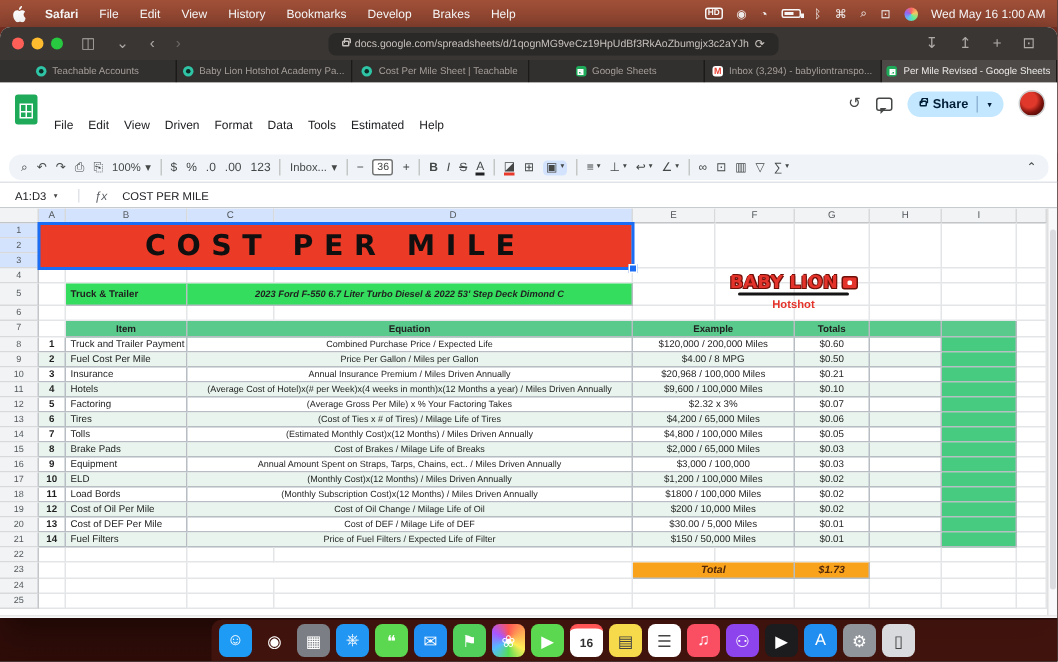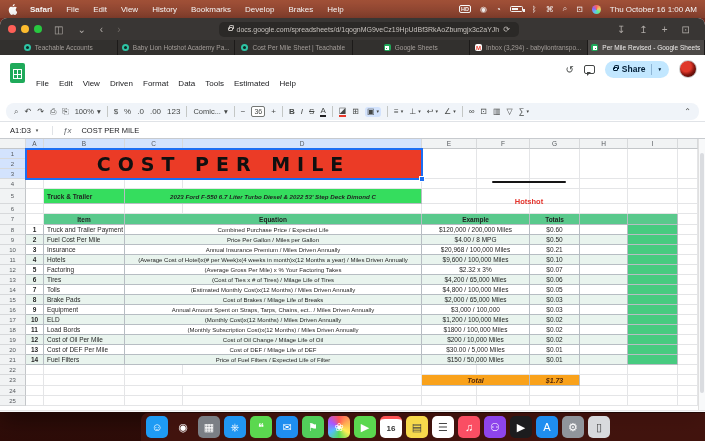--- a/index.html
+++ b/index.html
@@ -126,21 +126,21 @@
   .c.eq{font-size:6px;}
   .sel-overlay{position:absolute;left:25px;top:9px;width:398px;height:32px;border:2px solid #1b6ef3;pointer-events:none;}
   .fill-handle{position:absolute;left:419px;top:37px;width:6px;height:6px;background:#1b6ef3;border:1px solid #fff;}
   .logo{position:absolute;left:482px;top:42px;width:94px;text-align:center;pointer-events:none;}
   .logo-line1{font-size:12px;font-weight:900;color:#e4332b;letter-spacing:0px;white-space:nowrap;
     text-shadow:0.7px 0.7px 0 #6e0f08, -0.7px 0.7px 0 #6e0f08, 0.7px -0.7px 0 #6e0f08;display:flex;align-items:center;justify-content:center;gap:2px;
     font-family:"DejaVu Sans",sans-serif;}
   .logo-box{display:inline-block;width:11px;height:9px;background:#e4332b;border:1px solid #6e0f08;border-radius:2px;position:relative;}
   .logo-box::after{content:"";position:absolute;inset:2px 3px;background:#fff;border-radius:1px;}
   .logo-underline{height:2px;background:#151515;margin:0 10px;border-radius:2px;}
-  .logo-line2{font-size:7.5px;font-weight:bold;color:#e4332b;margin-top:14px;}
+  .logo-line2{font-size:7.5px;font-weight:bold;color:#e4332b;margin-top:1px;}
 
   
   .vscroll{position:absolute;right:0;top:121px;width:7px;height:271px;background:#f8f9fa;border-left:1px solid #e0e0e0;}
   .vthumb{position:absolute;left:1px;right:1px;top:14px;height:240px;background:#dadce0;border-radius:3px;}
   .hscroll{position:absolute;left:0;top:392px;width:705px;height:7px;background:#f8f9fa;border-top:1px solid #e8e8e8;}
 
   
   .dock{position:absolute;left:141px;right:0;bottom:0;height:28px;background:rgba(74,22,16,.72);
     border-radius:7px 0 0 0;display:flex;align-items:center;padding:0 5px;gap:4px;}
   .dk{width:22px;height:22px;border-radius:5px;display:flex;align-items:center;justify-content:center;
@@ -164,21 +164,21 @@
           <span class="st-badge">HD</span>
           <span class="st-icon">◉</span>
           <span class="st-icon">◔</span>
           <span class="st-batt"></span>
           <span class="st-icon">ᛒ</span>
           <span class="st-icon">⌘</span>
           <span class="st-icon">⌕</span>
           <span class="st-icon">⊡</span>
           <span class="st-tint"></span>
         </span>
-      <span class="mb-clock">Thu October 16  1:00 AM</span>
+      <span class="mb-clock">Wed May 16  1:00 AM</span>
     </span>
   </div>
 
   <div class="window">
 
     <div class="br-toolbar">
       <span class="tl r"></span>
       <span class="tl y"></span>
       <span class="tl g"></span>
       <span id="br-left" style="display:flex;align-items:center;">
@@ -284,21 +284,21 @@
           <span class="g">.0</span>
         </span>
         <span class="gi">
           <span class="g">.00</span>
         </span>
         <span class="gi">
           <span class="g">123</span>
         </span>
         <span class="gdiv"></span>
         <span class="gdd">
-          <span>Comic...</span>
+          <span>Inbox...</span>
           <span class="dd">▾</span>
         </span>
         <span class="gdiv"></span>
         <span class="gi">
           <span class="g">−</span>
         </span>
         <span class="fsize">36</span>
         <span class="gi">
           <span class="g">+</span>
         </span>
@@ -652,20 +652,24 @@
           <div class="c" style="width: 55px; height: 100%;"></div>
           <div class="c" style="width: 53px; height: 100%;"></div>
           <div class="c" style="width: 50px; height: 100%;"></div>
           <div class="c" style="width: 48px; height: 100%;"></div>
           <div class="c" style="width: 50px; height: 100%;"></div>
           <div class="c" style="width: 20px; height: 100%;"></div>
         </div>
         <div class="sel-overlay"></div>
         <div class="fill-handle"></div>
         <div class="logo">
+          <div class="logo-line1">
+            <span>BABY LION</span>
+            <span class="logo-box"></span>
+          </div>
           <div class="logo-underline"></div>
           <div class="logo-line2">Hotshot</div>
         </div>
       </div>
 
     <div class="vscroll">
         <div class="vthumb"></div>
       </div>
     <div class="hscroll"></div>
 

